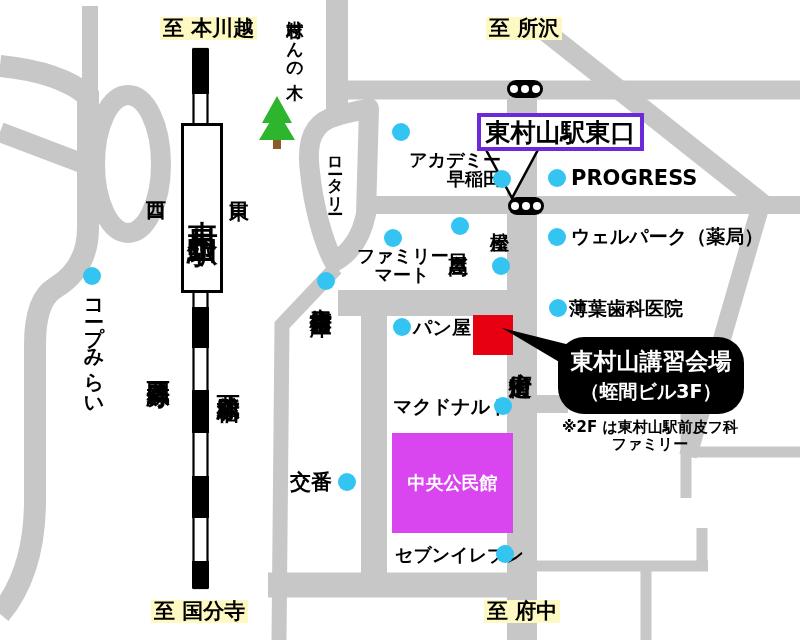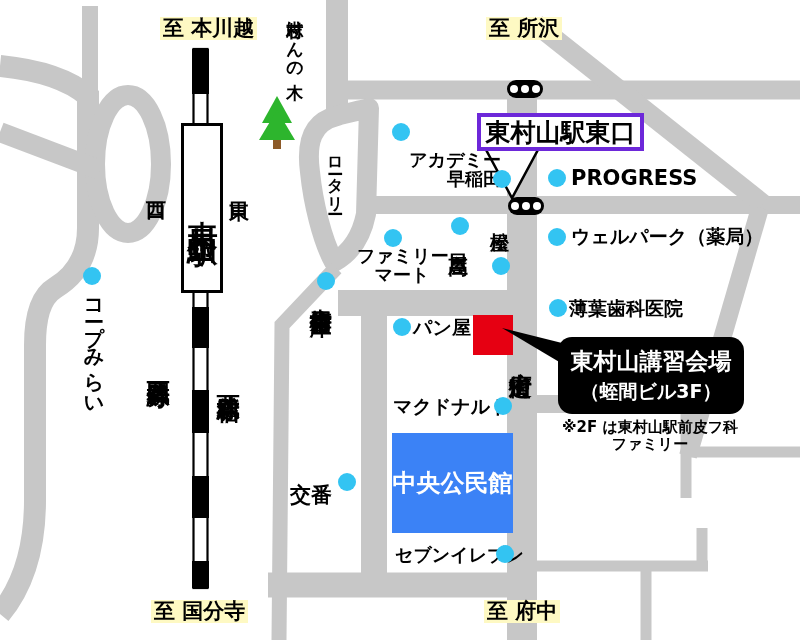--- a/index.html
+++ b/index.html
@@ -19,28 +19,28 @@
   .station-box { position:absolute; left:181px; top:123px; width:42px; height:170px;
          background:#fff; border:3px solid #000; box-sizing:border-box;
          display:flex; align-items:center; justify-content:center; }
   .station-box span { writing-mode:vertical-rl; text-orientation:upright;
          font-size:30px; font-weight:bold; letter-spacing:6px; }
   .east-exit-box { position:absolute; left:477px; top:113px; width:167px; height:38px;
          background:#fff; border:4px solid #6d28d9; box-sizing:border-box;
          display:flex; align-items:center; justify-content:center;
          font-size:25px; font-weight:bold; white-space:nowrap; }
   .callout { position:absolute; left:558px; top:337px; width:186px; height:77px;
-         background:#000; color:#fff; border-radius:14px; text-align:center; }
+         background:#000; color:#fff; border-radius:26px; text-align:center; }
   .callout .l1 { font-size:23px; font-weight:bold; margin-top:9px; }
   .callout .l2 { font-size:19px; font-weight:bold; margin-top:2px; }
   .note { position:absolute; left:552px; top:419px; width:196px; text-align:center;
          font-size:15px; font-weight:bold; line-height:1.15; }
   .building { position:absolute; left:392px; top:433px; width:121px; height:100px;
-         background:#3b82f6; color:#fff; display:flex; align-items:center;
-         justify-content:center; font-size:24px; font-weight:bold; white-space:nowrap; }
+         background:#d946ef; color:#fff; display:flex; align-items:center;
+         justify-content:center; font-size:18px; font-weight:bold; white-space:nowrap; }
 </style>
 </head>
 <body>
 
 <div id="map">
 
   <svg id="roads" width="800" height="640" viewBox="0 0 800 640">
     <g stroke="#c7c7c7" fill="none">
 
       <path d="M 0,66 Q 60,72 88,96 L 88,228 Q 88,268 55,288 Q 35,300 35,345 L 35,500 Q 35,572 0,614" stroke-width="22"></path>
@@ -161,21 +161,21 @@
 
   <div class="lbl" style="left:393px; top:396px; font-size:19px;">マクドナルド</div>
   <div class="dot" style="left:494px; top:397px;"></div>
 
   <div class="dot" style="left:83px; top:267px;"></div>
   <div class="lbl v" style="left:83px; top:286px; font-size:20px;">コープみらい</div>
 
   <div class="dot" style="left:317px; top:272px;"></div>
   <div class="lbl v" style="left:309px; top:291px; font-size:22px;">青梅信用金庫</div>
 
-  <div class="lbl" style="left:290px; top:471px; font-size:21px;margin-top:13px;">交番</div>
+  <div class="lbl" style="left:290px; top:471px; font-size:21px;">交番</div>
   <div class="dot" style="left:338px; top:473px;"></div>
 
   <div class="building">
     <span>中央公民館</span>
   </div>
 
   <div class="lbl" style="left:395px; top:545px; font-size:18px;">セブンイレブン</div>
   <div class="dot" style="left:496px; top:545px;"></div>
 
   <div class="callout">

